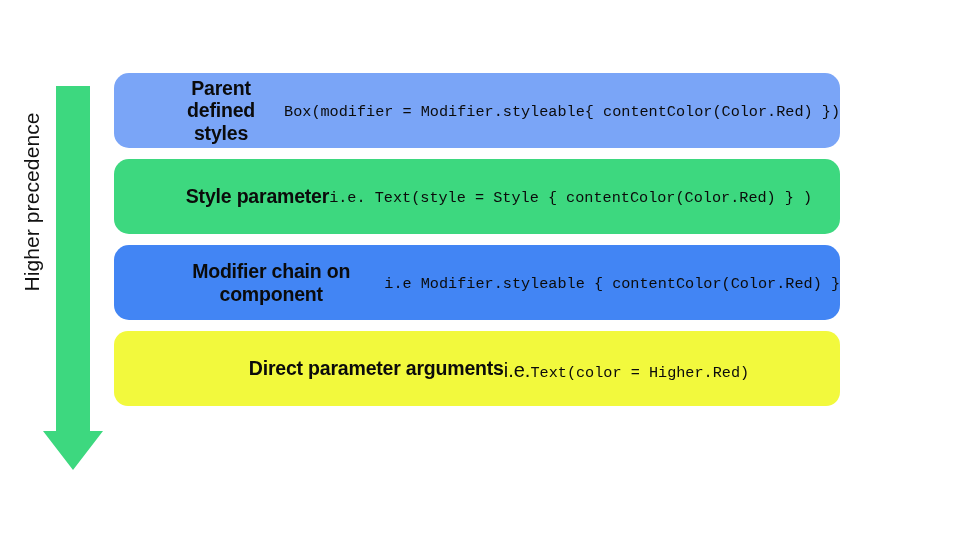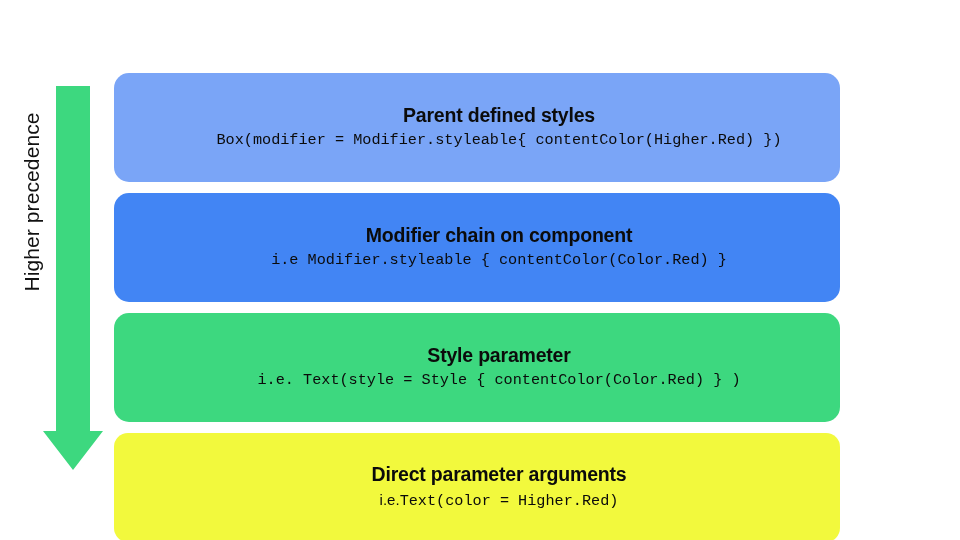--- a/index.html
+++ b/index.html
@@ -44,25 +44,25 @@
 
   
   #box-stack {
     position: absolute;
     left: 114px;
     top: 73px;
     width: 726px;
   }
   .precedence-box {
     position: relative;
-    height: 109px;
+    height: 75px;
     margin-bottom: 11px;
     border-radius: 15px;
     display: flex;
-    flex-direction: column;
+    flex-direction: row;
     align-items: center;
     justify-content: center;
     box-sizing: border-box;
     padding-left: 44px;
   }
   .precedence-box:last-child {
     margin-bottom: 0;
     border-radius: 14px;
   }
   .box-title {
@@ -79,52 +79,52 @@
     font-size: 15.2px;
     font-weight: 400;
     color: #0b0b0b;
     line-height: 1.45;
     margin-top: 3px;
     text-align: center;
     white-space: pre;
   }
   .box-code .sans-prefix {
     font-family: "Liberation Sans", sans-serif;
-    font-size: 15px;
+    font-size: 20px;
   }
 </style>
 </head>
 <body>
 
 <div id="stage">
 
   <div>
     <div id="precedence-arrow">
       <svg width="64" height="386" viewBox="0 0 64 386" xmlns="http://www.w3.org/2000/svg">
         <polygon points="15,0 49,0 49,345 62,345 32,384 2,345 15,345" fill="#3DD87F"></polygon>
       </svg>
     </div>
     <div id="precedence-label">Higher precedence</div>
   </div>
 
   <div id="box-stack">
 
     <div class="precedence-box" style="background:#7AA5F7;">
       <div class="box-title">Parent defined styles</div>
-      <div class="box-code">Box(modifier = Modifier.styleable{ contentColor(Higher.Red) })</div>
+      <div class="box-code">Box(modifier = Modifier.styleable{ contentColor(Color.Red) })</div>
+    </div>
+
+    <div class="precedence-box" style="background:#3DD87F;">
+      <div class="box-title">Style parameter</div>
+      <div class="box-code">i.e. Text(style = Style { contentColor(Color.Red) } )</div>
     </div>
 
     <div class="precedence-box" style="background:#4285F4;">
       <div class="box-title">Modifier chain on component</div>
       <div class="box-code">i.e Modifier.styleable { contentColor(Color.Red) }</div>
-    </div>
-
-    <div class="precedence-box" style="background:#3DD87F;">
-      <div class="box-title">Style parameter</div>
-      <div class="box-code">i.e. Text(style = Style { contentColor(Color.Red) } )</div>
     </div>
 
     <div class="precedence-box" style="background:#F2F93D;">
       <div class="box-title">Direct parameter arguments</div>
       <div class="box-code"><span class="sans-prefix">i.e.</span><span>Text(color = Higher.Red)</span></div>
     </div>
 
   </div>
 </div>
 

